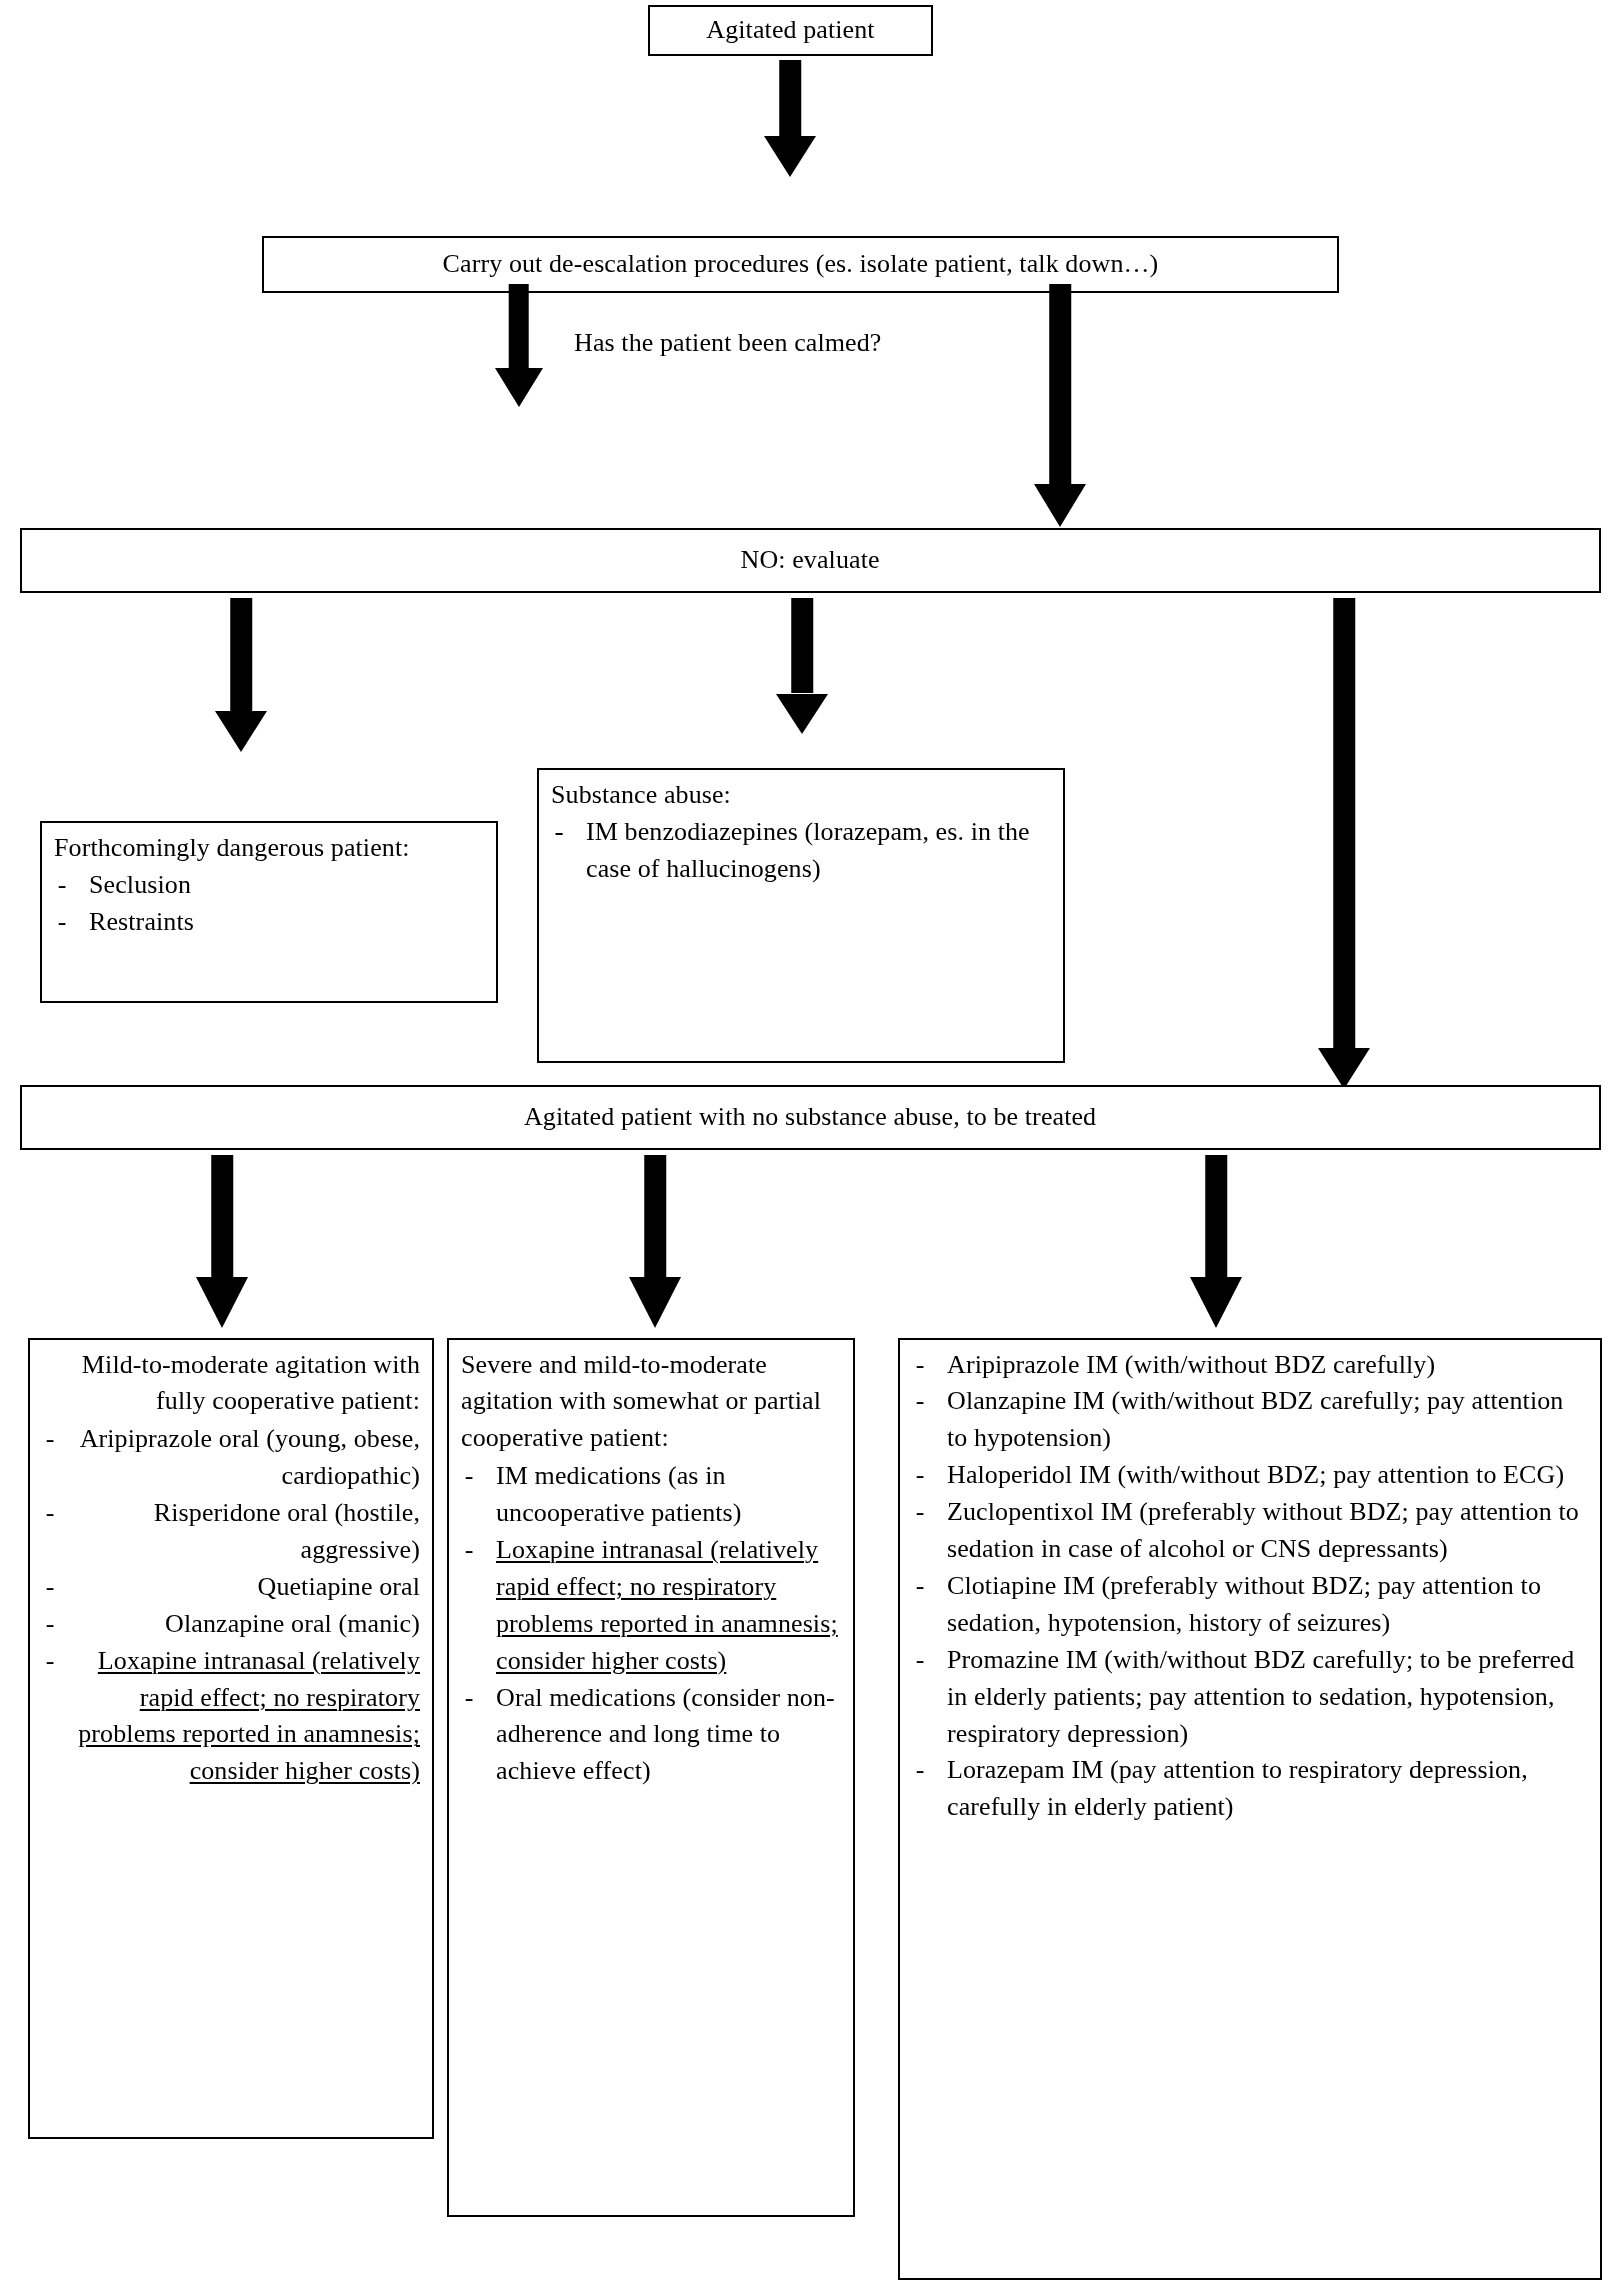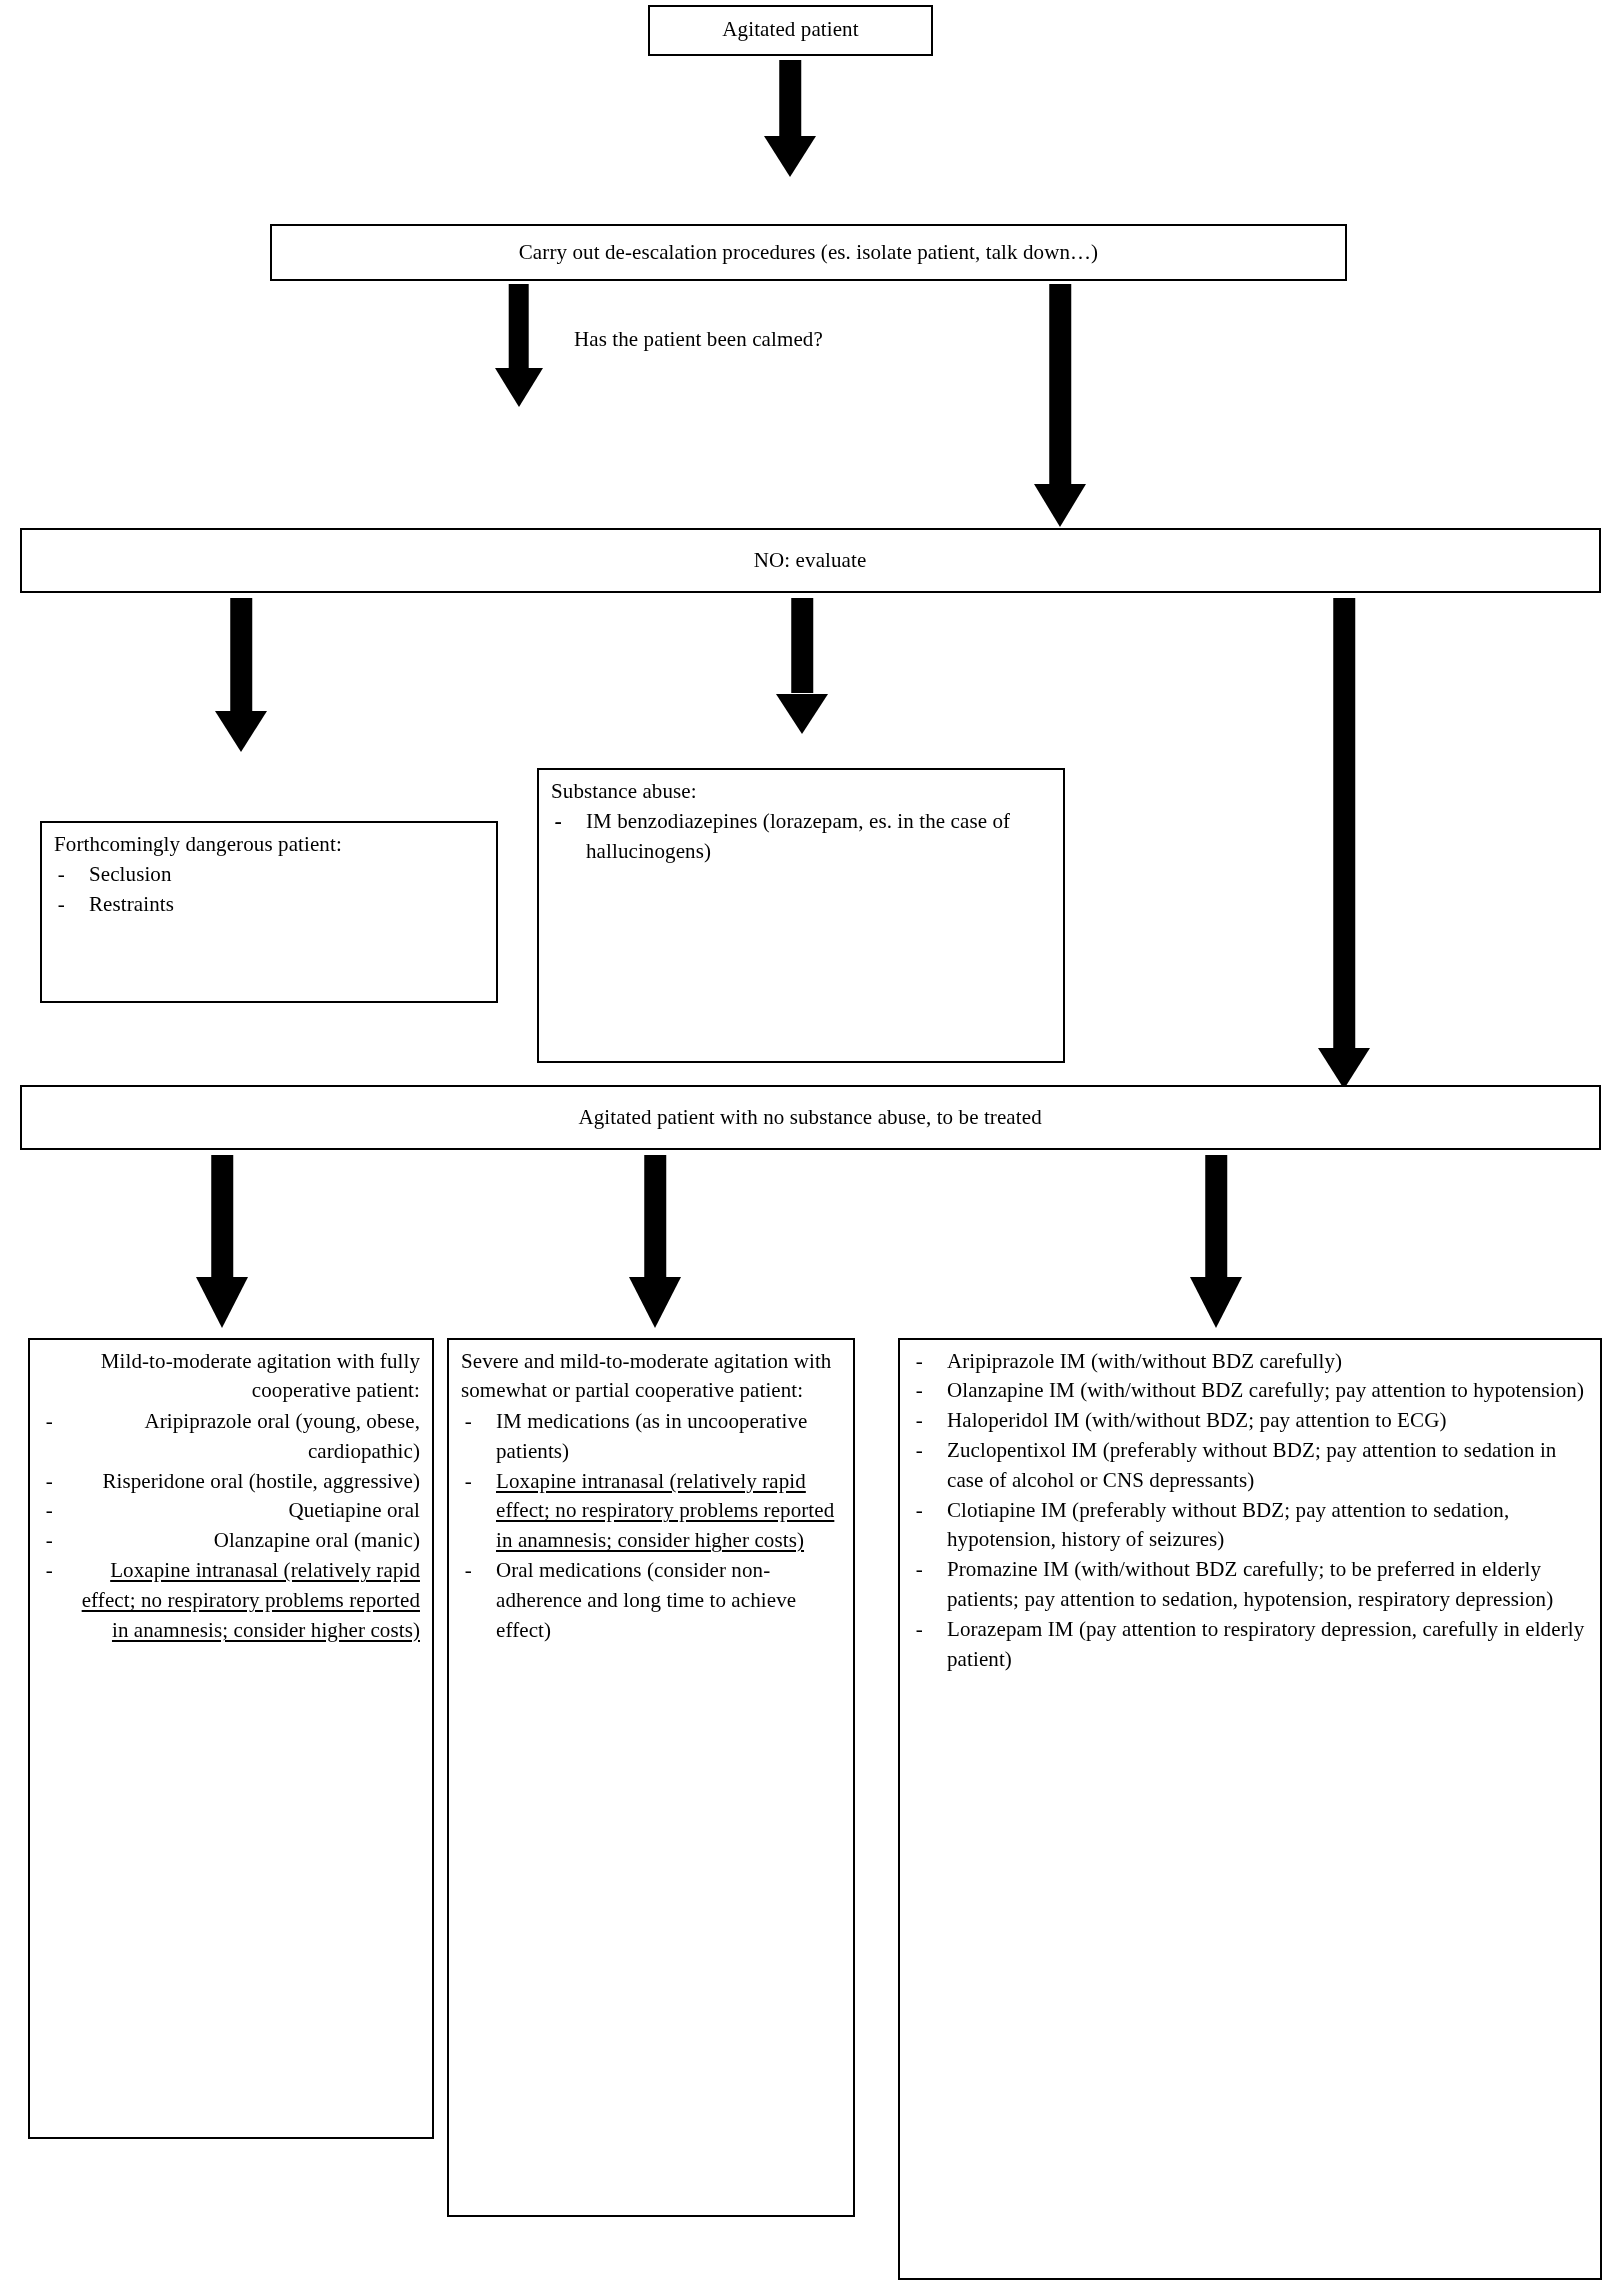--- a/index.html
+++ b/index.html
@@ -2,21 +2,21 @@
 <html style="font-size:7.5px"><head>
 <meta charset="utf-8">
 <style>
   html,body{margin:0;padding:0;background:#ffffff;}
   body{font-family:"Liberation Serif","DejaVu Serif",serif;color:#000;}
   #page{position:relative;width:1618px;height:2284px;background:#fff;overflow:hidden;}
 
   .box{position:absolute;border:2.3px solid #000;background:#fff;box-sizing:border-box;}
   .box .inner{padding:6.5px 12px;}
   .center{display:flex;align-items:center;justify-content:center;text-align:center;}
-  .t{font-size:21px;line-height:1.42;letter-spacing:0.1px;}
+  .t{font-size:26px;line-height:1.42;letter-spacing:0.1px;}
 
   
   .arrow{position:absolute;}
   .arrow .shaft{position:absolute;left:50%;top:0;transform:translateX(-50%);background:#000;}
   .arrow .head{position:absolute;left:50%;bottom:0;transform:translateX(-50%);
                width:0;height:0;border-left-style:solid;border-right-style:solid;
                border-left-color:transparent;border-right-color:transparent;
                border-top-style:solid;border-top-color:#000;}
 
   ul.bl{list-style:none;margin:0;padding:0;}
@@ -33,21 +33,21 @@
 
   <div class="box center" style="left:648px;top:4.7px;width:285px;height:51px;">
     <span class="t">Agitated patient</span>
   </div>
 
   <div class="arrow" style="left:755px;top:60px;width:70px;height:117px;">
     <div class="shaft" style="width:21.5px;height:80px;"></div>
     <div class="head" style="border-left-width:26px;border-right-width:26px;border-top-width:41px;"></div>
   </div>
 
-  <div class="box center" style="left:262px;top:224px;width:1077px;height:57px;margin-left:8px;">
+  <div class="box center" style="left:262px;top:236px;width:1077px;height:57px;">
     <span class="t">Carry out de-escalation procedures (es. isolate patient, talk down…)</span>
   </div>
 
   <div class="lbl t" style="left:574px;top:325px;width:468px;">Has the patient been calmed?</div>
 
   <div class="arrow" style="left:486px;top:284px;width:65px;height:123px;">
     <div class="shaft" style="width:20.6px;height:85px;"></div>
     <div class="head" style="border-left-width:24px;border-right-width:24px;border-top-width:39px;"></div>
   </div>
 

